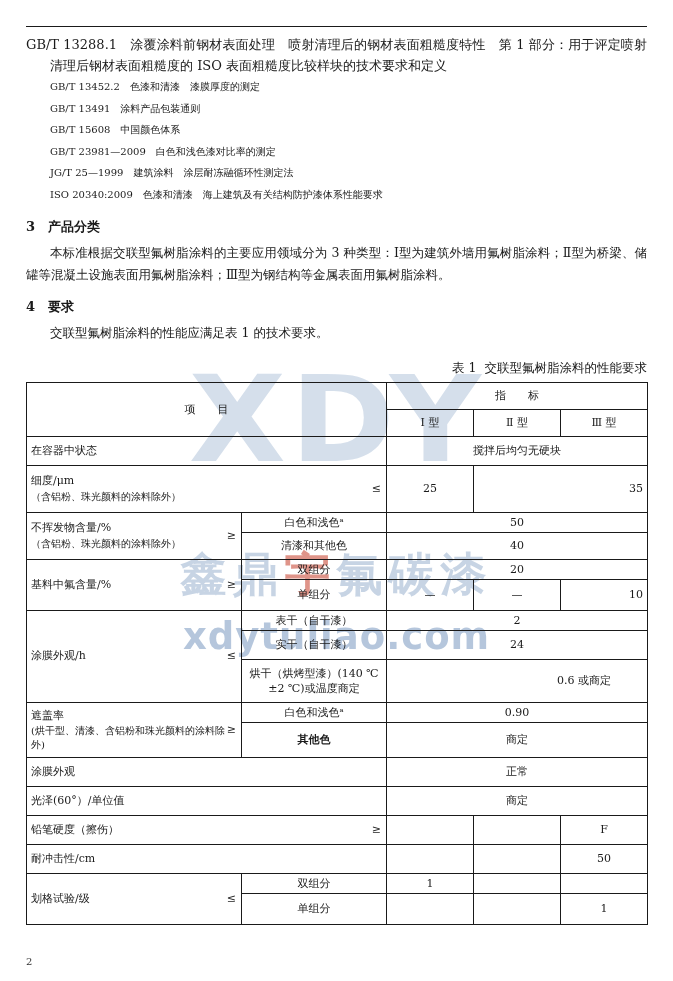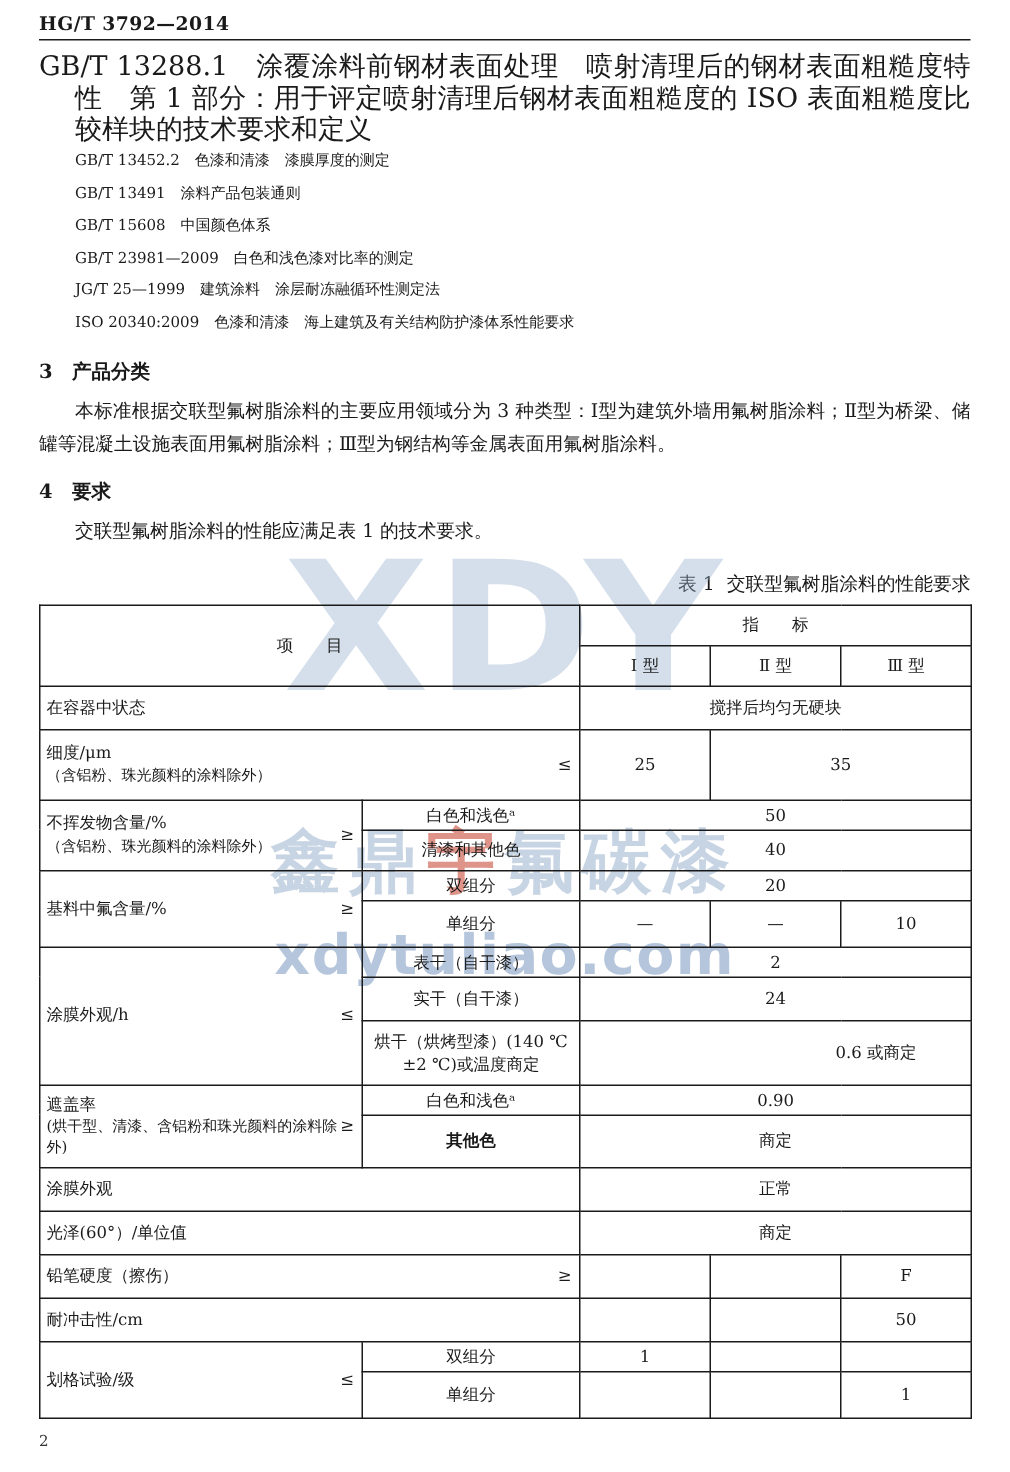--- a/index.html
+++ b/index.html
@@ -49,21 +49,21 @@
     width: 621px;
   }
   .std-line {
     font-size: 10px;
     line-height: 21.5px;
     margin: 0;
     padding-left: 24px;
     white-space: pre;
   }
   .std-first {
-    font-size: 18px;
+    font-size: 13px;
     line-height: 21px;
     margin: 0;
     padding-left: 24px;
     text-align: justify;
   }
   .std-first .hang {
     display: block;
     padding-left: 0;
     text-indent: -24px;
     margin-left: 0;
@@ -196,21 +196,20 @@
 </style>
 </head>
 <body>
 
 <div class="page">
 
   <div class="wm wm-xdy">XDY</div>
   <div class="wm wm-cn"><span>鑫鼎</span><span class="wm-red">宇</span><span>氟碳漆</span></div>
   <div class="wm wm-url">xdytuliao.com</div>
 
-  <div class="header">HG/T 3792—2014</div>
   <div class="header-rule"></div>
 
   <div class="content">
 
     <p class="std-first">
         <span class="hang">GB/T 13288.1　涂覆涂料前钢材表面处理　喷射清理后的钢材表面粗糙度特性　第 1 部分：用于评定喷射清理后钢材表面粗糙度的 ISO 表面粗糙度比较样块的技术要求和定义</span>
       </p>
 
     <p class="std-line">GB/T 13452.2　色漆和清漆　漆膜厚度的测定</p>
     <p class="std-line">GB/T 13491　涂料产品包装通则</p>
@@ -259,21 +258,21 @@
           <td class="c-center" colspan="3" style="border-right:1.6px solid #1a1a1a;">搅拌后均匀无硬块</td>
         </tr>
 
         <tr>
           <td class="item-cell" colspan="2" style="height:42px;border-left:1.6px solid #1a1a1a;">
             <div>细度/μm</div>
             <div class="small-note">（含铝粉、珠光颜料的涂料除外）</div>
             <span class="ge">≤</span>
           </td>
           <td class="c-center">25</td>
-          <td class="c-center" colspan="2" style="border-right:1.6px solid #1a1a1a;">35</td>
+          <td class="c-center" colspan="2" style="border-right:1.6px solid #1a1a1a;text-align:right;">35</td>
         </tr>
 
         <tr>
           <td class="item-cell" rowspan="2" style="height:22px;border-left:1.6px solid #1a1a1a;">
             <div>不挥发物含量/%</div>
             <div class="small-note">（含铝粉、珠光颜料的涂料除外）</div>
             <span class="ge">≥</span>
           </td>
           <td class="c-center">白色和浅色ᵃ</td>
           <td class="c-center" colspan="3" style="border-right:1.6px solid #1a1a1a;">50</td>
@@ -288,21 +287,21 @@
             <div>基料中氟含量/%</div>
             <span class="ge">≥</span>
           </td>
           <td class="c-center">双组分</td>
           <td class="c-center" colspan="3" style="border-right:1.6px solid #1a1a1a;">20</td>
         </tr>
         <tr>
           <td class="c-center" style="height:26px;">单组分</td>
           <td class="c-center">—</td>
           <td class="c-center">—</td>
-          <td class="c-center" style="border-right:1.6px solid #1a1a1a;">10</td>
+          <td class="c-center" style="border-right:1.6px solid #1a1a1a;text-align:right;">10</td>
         </tr>
 
         <tr>
           <td class="item-cell" rowspan="3" style="height:24px;border-left:1.6px solid #1a1a1a;">
             <div>涂膜外观/h</div>
             <span class="ge">≤</span>
           </td>
           <td class="c-center">表干（自干漆）</td>
           <td class="c-center" colspan="3" style="border-right:1.6px solid #1a1a1a;">2</td>
         </tr>

